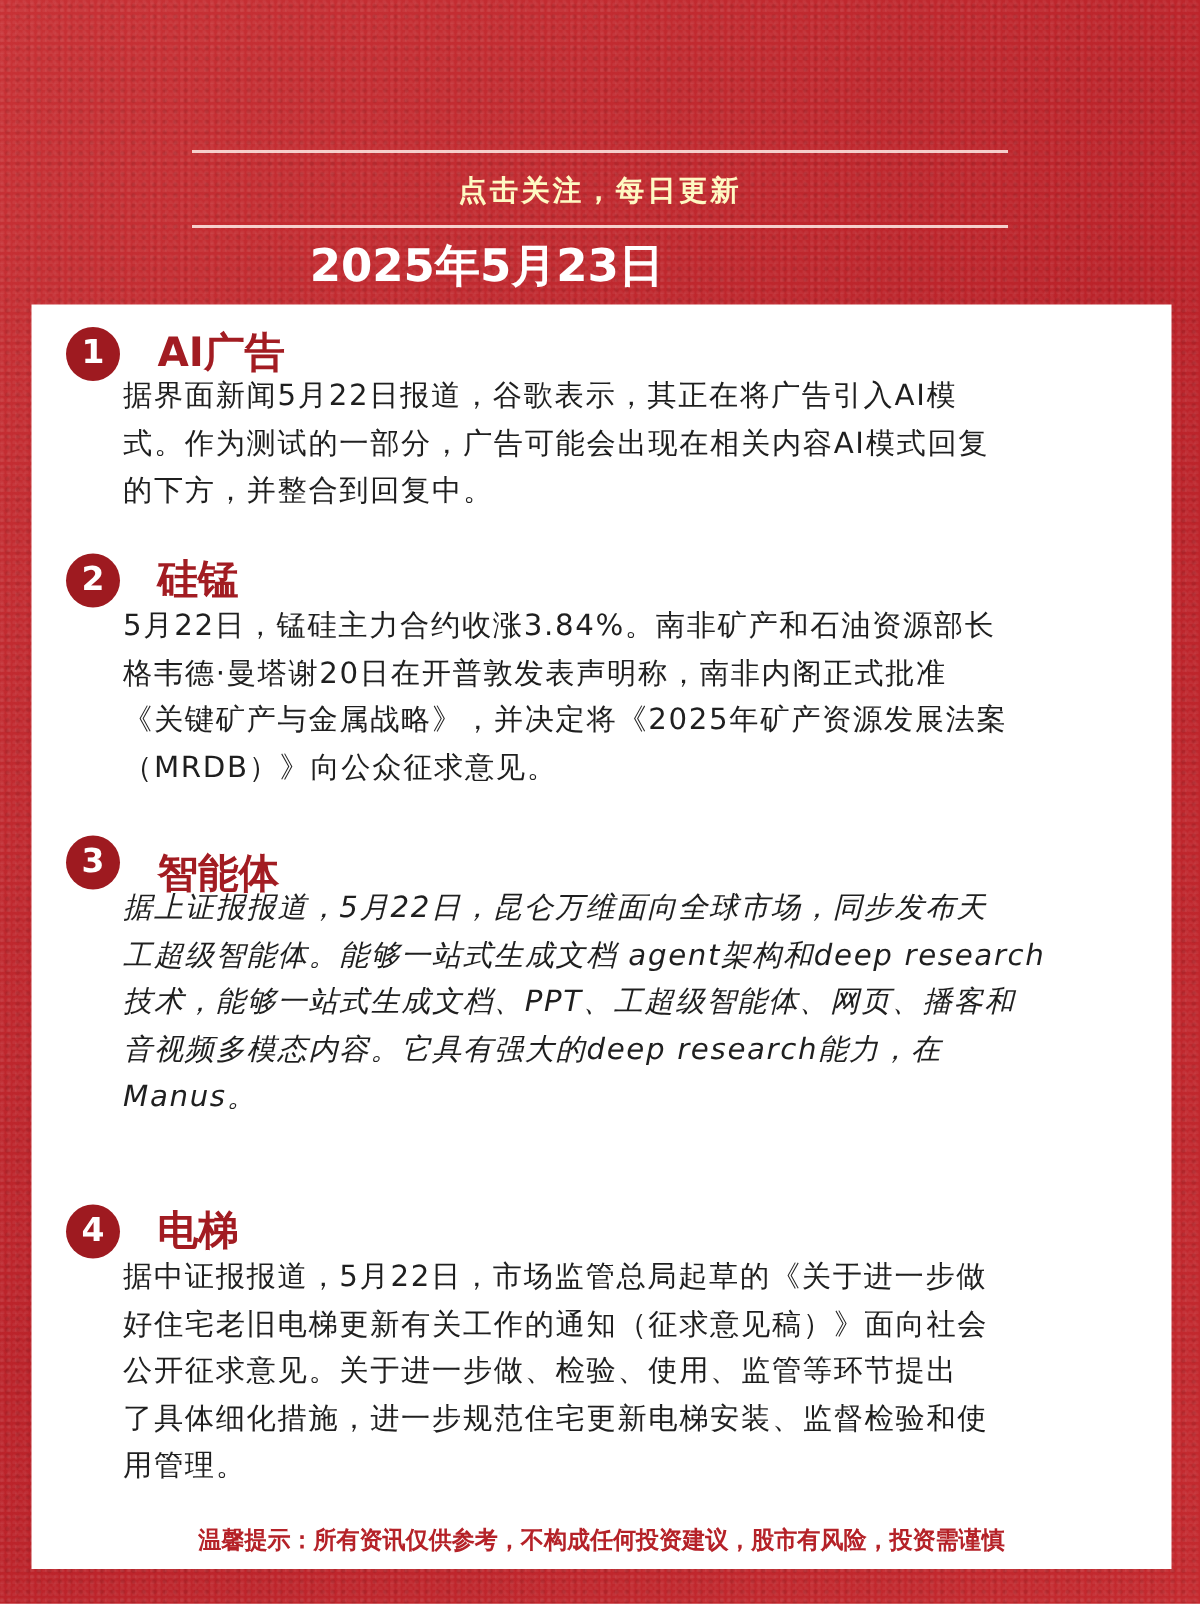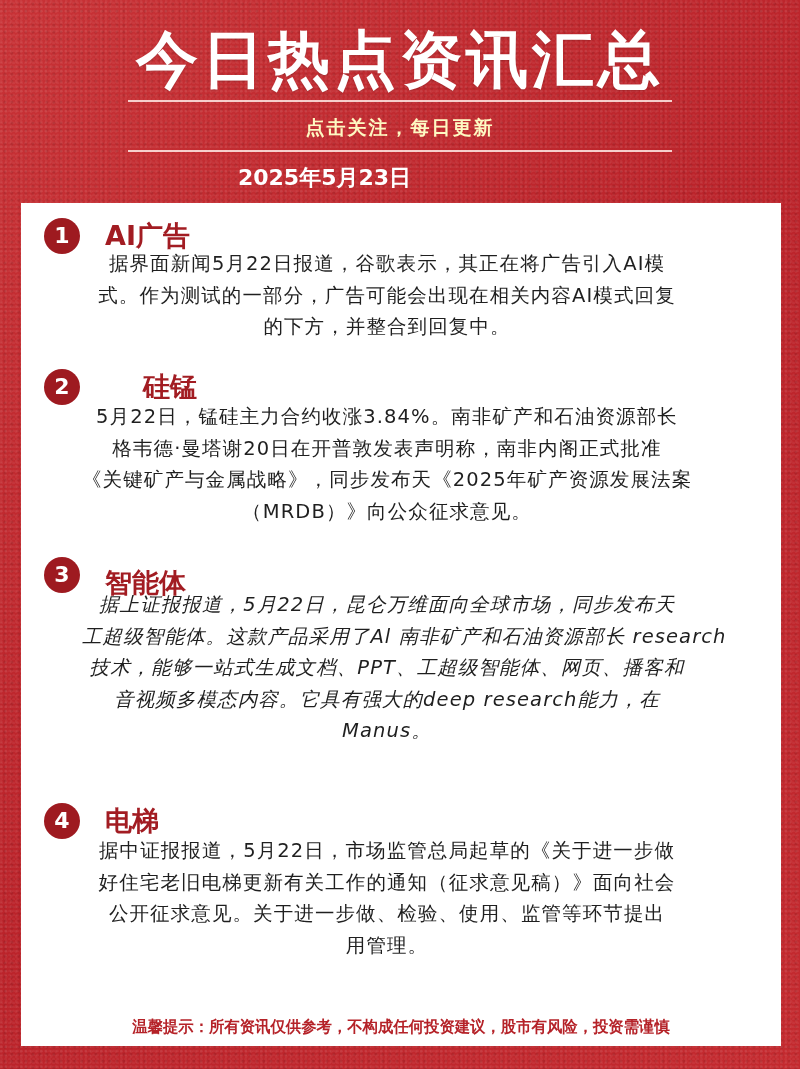--- a/index.html
+++ b/index.html
@@ -32,21 +32,21 @@
   .subtitle {
     position: absolute; left: 0; width: 800px; top: 113px;
     text-align: center; color: #fef9c3;
     font-family: "DejaVu Serif", "Liberation Serif", serif; font-weight: bold;
     font-size: 19px; letter-spacing: 2px; line-height: 28px;
   }
   .date {
     position: absolute; left: 0; width: 649px; top: 160px;
     text-align: center; color: #ffffff;
     font-family: "DejaVu Sans", sans-serif; font-weight: bold;
-    font-size: 22px; line-height: 36px; letter-spacing: 0px;
+    font-size: 30px; line-height: 36px; letter-spacing: 0px;
   }
   .card {
     position: absolute; left: 21px; top: 203px; width: 760px; height: 843px;
     background: #ffffff;
   }
   .section { position: absolute; left: 0; width: 760px; }
   .badge {
     position: absolute; left: 23px; width: 36px; height: 36px; border-radius: 50%;
     background: #9e1a20; color: #ffffff;
     font-family: "DejaVu Sans", sans-serif; font-weight: bold; font-size: 22px;
@@ -55,80 +55,80 @@
   .heading {
     position: absolute; left: 84px; color: #a21c22;
     font-family: "DejaVu Sans", sans-serif; font-weight: bold;
     font-size: 27px; line-height: 34px; white-space: nowrap;
   }
   .body-text {
     position: absolute; left: 61px; width: 610px;
     color: #1f1f1f; font-family: "DejaVu Sans", sans-serif;
     font-size: 19.5px; line-height: 31.5px; letter-spacing: 1.1px;
   }
-  .line { display: block; white-space: nowrap; text-align: center; }
+  .line { display: block; white-space: nowrap; }
   .footer-note {
     position: absolute; left: 0; width: 760px; top: 813px;
     text-align: center; color: #b52228;
     font-family: "DejaVu Sans", sans-serif; font-weight: bold;
     font-size: 16px; line-height: 22px; letter-spacing: 0px;
     transform: scaleX(0.96);
   }
 </style>
 </head>
 <body>
 
 <div class="header">
-  <div class="title">今日热点资讯汇总</div>
   <div class="divider top"></div>
   <div class="subtitle">点击关注，每日更新</div>
   <div class="divider bottom"></div>
   <div class="date">2025年5月23日</div>
 </div>
 
 <div class="card">
 
   <div class="section" style="top:0px;">
     <div class="badge" style="top:15px;">1</div>
     <div class="heading" style="top:16px;">AI广告</div>
     <div class="body-text" style="top:45px;">
       <span class="line">据界面新闻5月22日报道，谷歌表示，其正在将广告引入AI模</span>
       <span class="line">式。作为测试的一部分，广告可能会出现在相关内容AI模式回复</span>
       <span class="line">的下方，并整合到回复中。</span>
     </div>
   </div>
 
   <div class="section" style="top:0px;">
     <div class="badge" style="top:166px;">2</div>
-    <div class="heading" style="top:167px;margin-left:38px;">硅锰</div>
+    <div class="heading" style="top:167px;">硅锰</div>
     <div class="body-text" style="top:198px;">
       <span class="line">5月22日，锰硅主力合约收涨3.84%。南非矿产和石油资源部长</span>
       <span class="line">格韦德·曼塔谢20日在开普敦发表声明称，南非内阁正式批准</span>
-      <span class="line">《关键矿产与金属战略》，同步发布天《2025年矿产资源发展法案</span>
+      <span class="line">《关键矿产与金属战略》，并决定将《2025年矿产资源发展法案</span>
       <span class="line">（MRDB）》向公众征求意见。</span>
     </div>
   </div>
 
   <div class="section" style="top:0px;">
     <div class="badge" style="top:354px;">3</div>
     <div class="heading" style="top:363px;">智能体</div>
     <div class="body-text" style="top:386px;font-style:italic;">
       <span class="line">据上证报报道，5月22日，昆仑万维面向全球市场，同步发布天</span>
-      <span class="line">工超级智能体。这款产品采用了Al 南非矿产和石油资源部长 research</span>
+      <span class="line">工超级智能体。能够一站式生成文档 agent架构和deep research</span>
       <span class="line">技术，能够一站式生成文档、PPT、工超级智能体、网页、播客和</span>
       <span class="line">音视频多模态内容。它具有强大的deep research能力，在</span>
       <span class="line">Manus。</span>
     </div>
   </div>
 
   <div class="section" style="top:0px;">
     <div class="badge" style="top:600px;">4</div>
     <div class="heading" style="top:601px;">电梯</div>
     <div class="body-text" style="top:632px;">
       <span class="line">据中证报报道，5月22日，市场监管总局起草的《关于进一步做</span>
       <span class="line">好住宅老旧电梯更新有关工作的通知（征求意见稿）》面向社会</span>
       <span class="line">公开征求意见。关于进一步做、检验、使用、监管等环节提出</span>
+      <span class="line">了具体细化措施，进一步规范住宅更新电梯安装、监督检验和使</span>
       <span class="line">用管理。</span>
     </div>
   </div>
 
   <div class="footer-note">温馨提示：所有资讯仅供参考，不构成任何投资建议，股市有风险，投资需谨慎</div>
 </div>
 
 </body></html>

